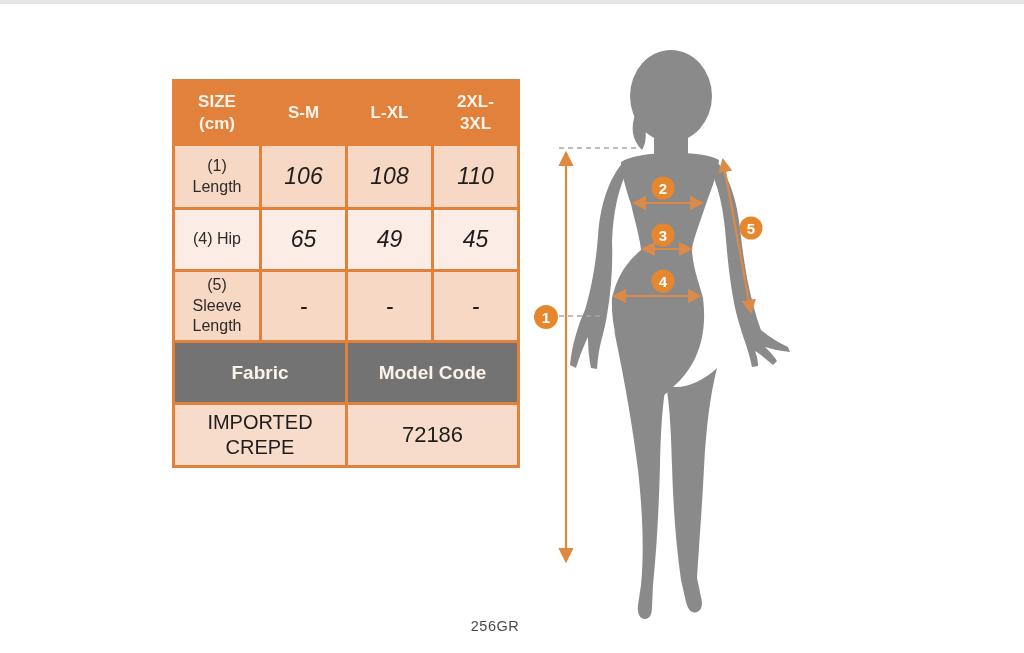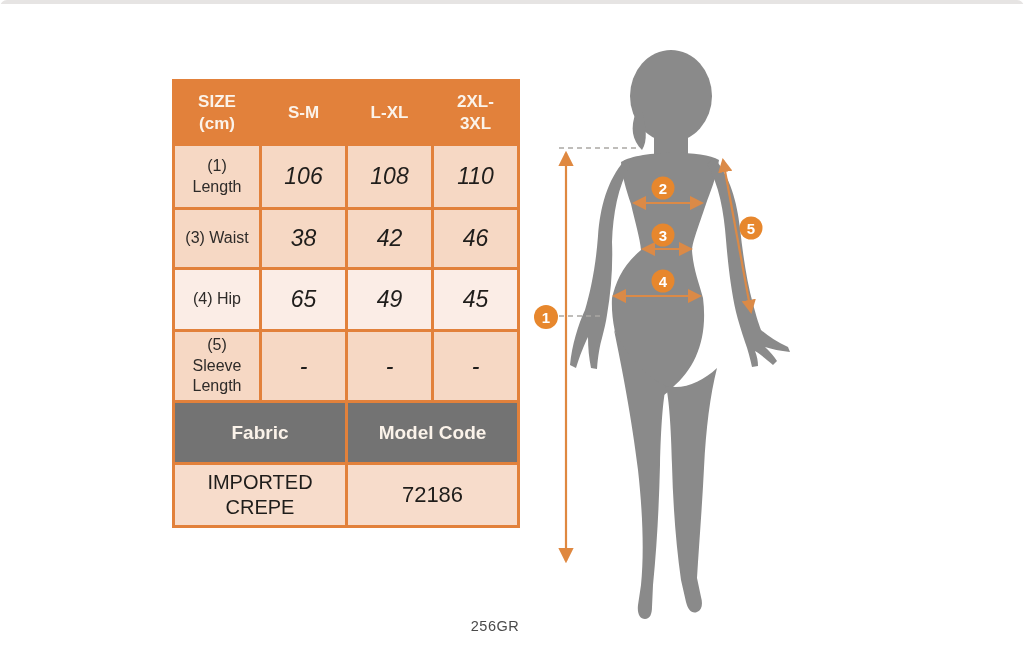--- a/index.html
+++ b/index.html
@@ -1,17 +1,17 @@
 <!DOCTYPE html>
 <html><head>
 <meta charset="utf-8">
 <style>
   html,body{margin:0;padding:0;background:#fff;}
   body{font-family:"Liberation Sans",sans-serif;}
-  #stage{position:relative;width:1024px;height:653px;background:#ffffff;overflow:hidden;border-radius:7px;}
+  #stage{position:relative;width:1024px;height:653px;background:#ffffff;overflow:hidden;}
   #topstrip{position:absolute;left:0;top:0;width:1024px;height:4px;background:#E6E4E3;}
 
   
   #sizechart{position:absolute;left:172px;top:79px;}
   table.sz{border-collapse:collapse;table-layout:fixed;width:345px;}
   table.sz td,table.sz th{border:3px solid #E2813B;text-align:center;vertical-align:middle;padding:0;overflow:hidden;}
   .hdr{background:#E2813B;color:#FBF3EA;font-weight:bold;font-size:17px;line-height:1.25;white-space:pre-line;}
   .hdr-big{background:#737373;color:#FBF3EA;font-weight:bold;font-size:19px;}
   .odd{background:#F6D8C4;}
   .even{background:#FBEDE6;}
@@ -51,26 +51,20 @@
         <th class="hdr">L-XL</th>
         <th class="hdr">2XL-
 3XL</th>
       </tr>
       <tr style="height:64px">
         <td class="odd lbl">(1)
 Length</td>
         <td class="odd val">106</td>
         <td class="odd val">108</td>
         <td class="odd val">110</td>
-      </tr>
-      <tr style="height:60px">
-        <td class="odd lbl">(3) Waist</td>
-        <td class="odd val">38</td>
-        <td class="odd val">42</td>
-        <td class="odd val">46</td>
       </tr>
       <tr style="height:62px">
         <td class="even lbl">(4) Hip</td>
         <td class="even val">65</td>
         <td class="even val">49</td>
         <td class="even val">45</td>
       </tr>
       <tr style="height:71px">
         <td class="odd lbl">(5)
 Sleeve

